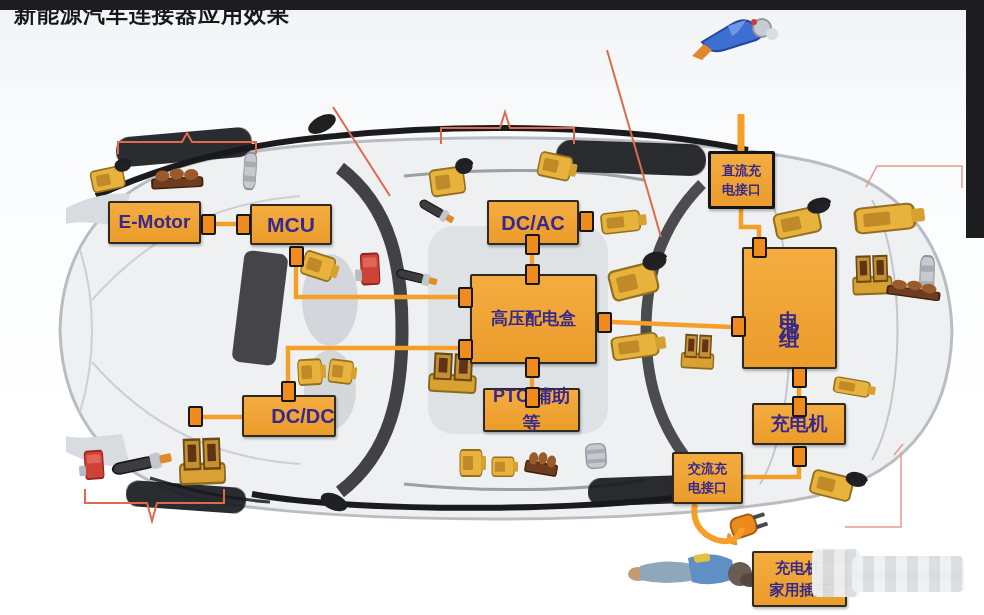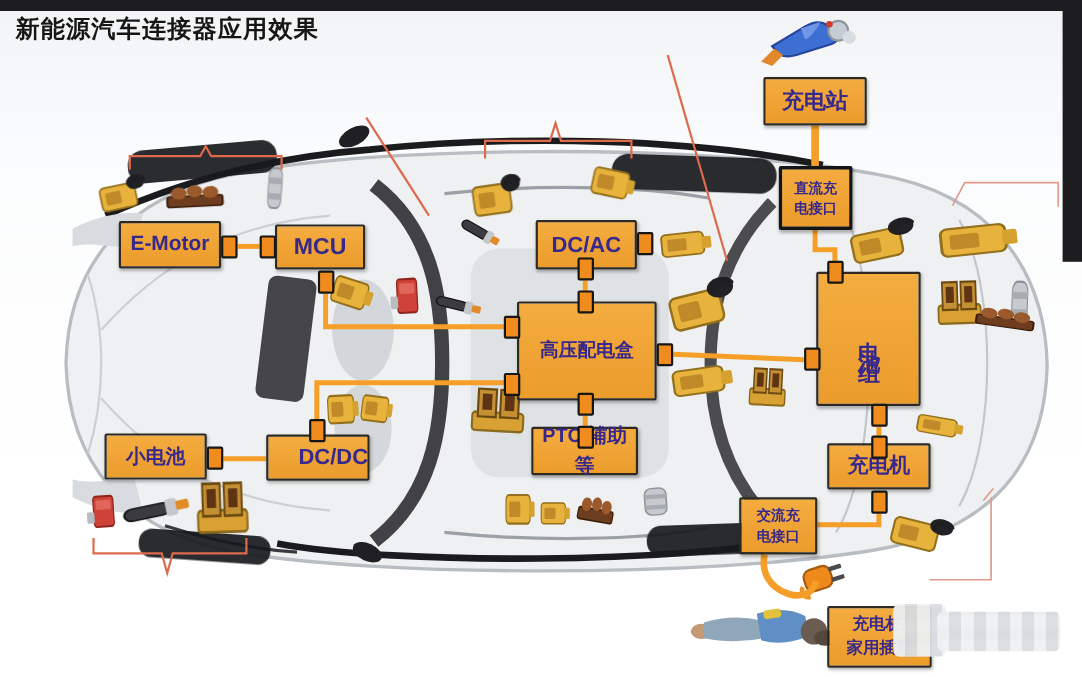--- a/index.html
+++ b/index.html
@@ -1,21 +1,21 @@
 <!DOCTYPE html>
 <html><head>
 <meta charset="utf-8">
 <style>
   html,body{margin:0;padding:0;background:#ffffff;}
   #stage{position:relative;width:984px;height:615px;overflow:hidden;
          background:linear-gradient(180deg,#f1f3f5 0%,#fbfcfd 25%,#ffffff 70%);
          font-family:"Liberation Sans","DejaVu Sans",sans-serif;}
   .topbar{position:absolute;left:0;top:0;width:984px;height:10px;background:#1d1d1f;z-index:70;}
   .rightbar{position:absolute;left:966px;top:0;width:18px;height:238px;background:#1d1d1f;z-index:70;}
-  .title{position:absolute;left:14px;top:12px;font-size:22px;font-weight:bold;color:#161616;
+  .title{position:absolute;left:14px;top:0;font-size:22px;font-weight:bold;color:#161616;
          letter-spacing:1px;z-index:15;}
   .car,.overlay{position:absolute;left:0;top:0;pointer-events:none;}
   .car{z-index:5;}
   .overlay{z-index:25;}
   .photo{position:absolute;z-index:20;}
   .photo svg{width:100%;height:100%;display:block;}
   .node{position:absolute;z-index:30;box-sizing:border-box;
         background:linear-gradient(180deg,#f4ac40 0%,#eb9c2b 100%);
         border:2px solid #2e2a22;border-radius:2px;
         display:flex;flex-direction:column;align-items:center;justify-content:center;
@@ -93,44 +93,38 @@
     </svg>
 
   <div class="topbar"></div>
   <div class="rightbar"></div>
 
   <div class="title">新能源汽车连接器应用效果</div>
 
   <div class="mosaic" style="left:812px;top:549px;width:48px;height:48px;"></div>
   <div class="mosaic" style="left:852px;top:556px;width:112px;height:36px;"></div>
 
-<div class="node" style="left: 694px; top: 70px; width: 94px; height: 44px; font-size: 20px;">
-      <span>充电站</span>
-    </div>
     <div class="node thick" style="left: 708px; top: 151px; width: 67px; height: 58px; font-size: 13px;">
       <span style="display: block;">直流充</span>
       <span style="display: block;">电接口</span>
     </div>
     <div class="node" style="left: 250px; top: 204px; width: 82px; height: 41px; font-size: 21px;">
       <span>MCU</span>
     </div>
     <div class="node" style="left: 108px; top: 201px; width: 93px; height: 43px; font-size: 19px;">
       <span>E-Motor</span>
     </div>
     <div class="node" style="left: 487px; top: 200px; width: 92px; height: 45px; font-size: 20px; text-align: right;">
       <span>DC/AC</span>
     </div>
     <div class="node" style="left: 470px; top: 274px; width: 127px; height: 90px; font-size: 17px;">
       <span>高压配电盒</span>
     </div>
     <div class="node vertical" style="left: 742px; top: 247px; width: 95px; height: 122px; font-size: 20px;">
       <span>电池组</span>
-    </div>
-    <div class="node" style="left: 95px; top: 394px; width: 93px; height: 42px; font-size: 18px;">
-      <span>小电池</span>
     </div>
     <div class="node" style="left: 242px; top: 395px; width: 94px; height: 42px; font-size: 20px; padding-left: 28px;">
       <span>DC/DC</span>
     </div>
     <div class="node" style="left: 483px; top: 388px; width: 97px; height: 44px; font-size: 18px;">
       <span>PTC/辅助等</span>
     </div>
     <div class="node" style="left: 752px; top: 403px; width: 94px; height: 42px; font-size: 19px;">
       <span>充电机</span>
     </div>

